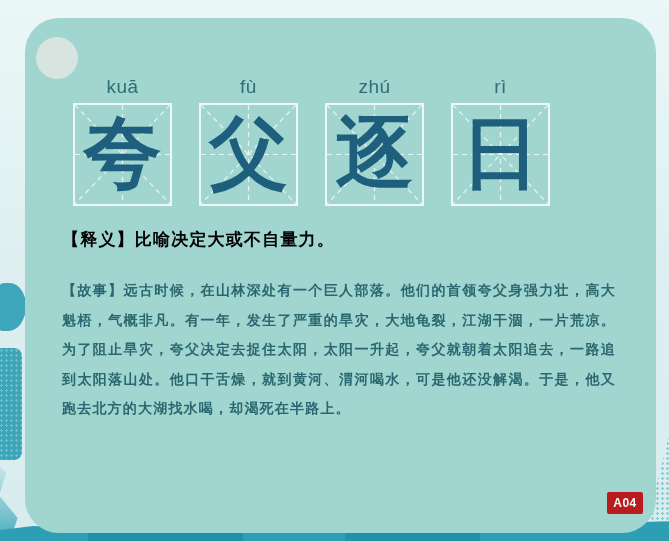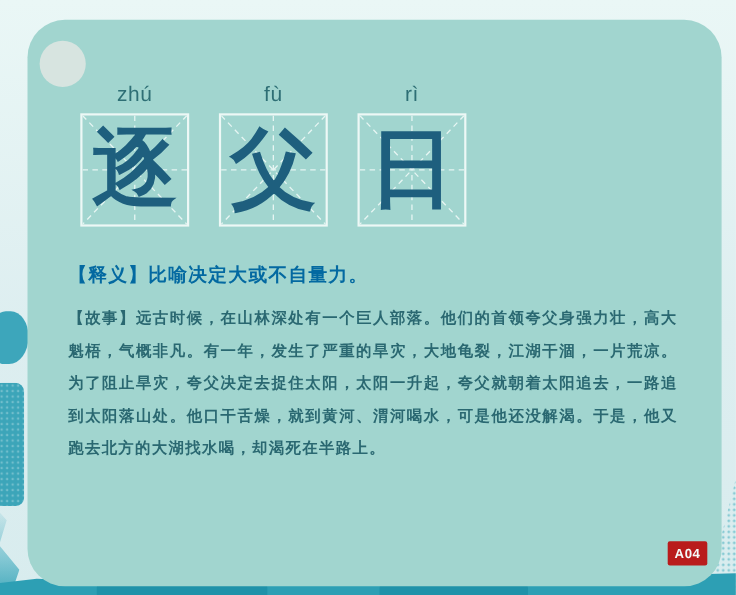--- a/index.html
+++ b/index.html
@@ -85,23 +85,23 @@
   .hanzi-box svg { position: absolute; left: 0; top: 0; }
   .hanzi-character {
     position: absolute; left: 0; top: 0; width: 100%; height: 100%;
     display: flex; align-items: center; justify-content: center;
     font-family: "Liberation Serif", "DejaVu Serif", serif;
     font-size: 78px; font-weight: 600; color: #1e5f7e;
   }
 
   
   .definition-line {
-    position: absolute; left: 37px; top: 220px; width: 560px;
+    position: absolute; left: 37px; top: 210px; width: 560px;
     font-family: "Liberation Serif", "DejaVu Serif", serif;
-    font-size: 17px; font-weight: 600; color: #0369a1;
+    font-size: 17px; font-weight: 600; color: #000000;
     letter-spacing: 1.2px;
   }
   .story-block {
     position: absolute; left: 37px; top: 258px; width: 554px;
     font-family: "Liberation Serif", "DejaVu Serif", serif;
     font-size: 14px; font-weight: 600; color: #2a6871;
     line-height: 29.5px; letter-spacing: 1.2px;
     text-align: justify;
   }
   .bracket-label { font-weight: 700; }
@@ -128,48 +128,62 @@
   <div class="deco wave-band"></div>
   <div class="deco wave-dark-1"></div>
   <div class="deco wave-dark-2"></div>
 
   <div class="card">
 
     <div class="corner-circle"></div>
 
     <div class="idiom-row">
 
+      <div class="character-cell">
+        <div class="pinyin-label">kuā</div>
+        <div class="hanzi-box">
+          <svg width="95" height="99">
+            <g stroke="#eef9f7" stroke-width="1.2" stroke-dasharray="5 4" opacity="0.9">
+              <line x1="0" y1="0" x2="95" y2="99"></line>
+                <line x1="95" y1="0" x2="0" y2="99"></line>
+              <line x1="47.5" y1="0" x2="47.5" y2="99"></line>
+                <line x1="0" y1="49.5" x2="95" y2="49.5"></line>
+            </g>
+          </svg>
+          <div class="hanzi-character">夸</div>
+        </div>
+      </div>
+
+      <div class="character-cell">
+        <div class="pinyin-label">fù</div>
+        <div class="hanzi-box">
+          <svg width="95" height="99">
+            <g stroke="#eef9f7" stroke-width="1.2" stroke-dasharray="5 4" opacity="0.9">
+              <line x1="0" y1="0" x2="95" y2="99"></line>
+                <line x1="95" y1="0" x2="0" y2="99"></line>
+              <line x1="47.5" y1="0" x2="47.5" y2="99"></line>
+                <line x1="0" y1="49.5" x2="95" y2="49.5"></line>
+            </g>
+          </svg>
+          <div class="hanzi-character">父</div>
+        </div>
+      </div>
 
       <div class="character-cell">
         <div class="pinyin-label">zhú</div>
         <div class="hanzi-box">
           <svg width="95" height="99">
             <g stroke="#eef9f7" stroke-width="1.2" stroke-dasharray="5 4" opacity="0.9">
               <line x1="0" y1="0" x2="95" y2="99"></line>
                 <line x1="95" y1="0" x2="0" y2="99"></line>
               <line x1="47.5" y1="0" x2="47.5" y2="99"></line>
                 <line x1="0" y1="49.5" x2="95" y2="49.5"></line>
             </g>
           </svg>
           <div class="hanzi-character">逐</div>
-        </div>
-      </div>
-
-      <div class="character-cell">
-        <div class="pinyin-label">fù</div>
-        <div class="hanzi-box">
-          <svg width="95" height="99">
-            <g stroke="#eef9f7" stroke-width="1.2" stroke-dasharray="5 4" opacity="0.9">
-              <line x1="0" y1="0" x2="95" y2="99"></line>
-                <line x1="95" y1="0" x2="0" y2="99"></line>
-              <line x1="47.5" y1="0" x2="47.5" y2="99"></line>
-                <line x1="0" y1="49.5" x2="95" y2="49.5"></line>
-            </g>
-          </svg>
-          <div class="hanzi-character">父</div>
         </div>
       </div>
 
       <div class="character-cell">
         <div class="pinyin-label">rì</div>
         <div class="hanzi-box">
           <svg width="95" height="99">
             <g stroke="#eef9f7" stroke-width="1.2" stroke-dasharray="5 4" opacity="0.9">
               <line x1="0" y1="0" x2="95" y2="99"></line>
                 <line x1="95" y1="0" x2="0" y2="99"></line>

